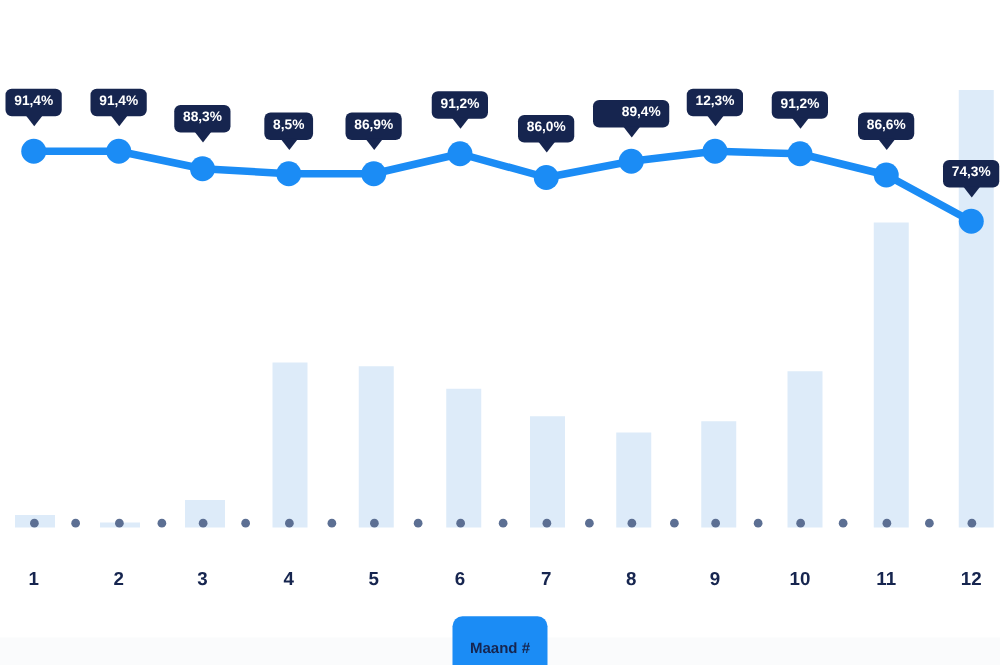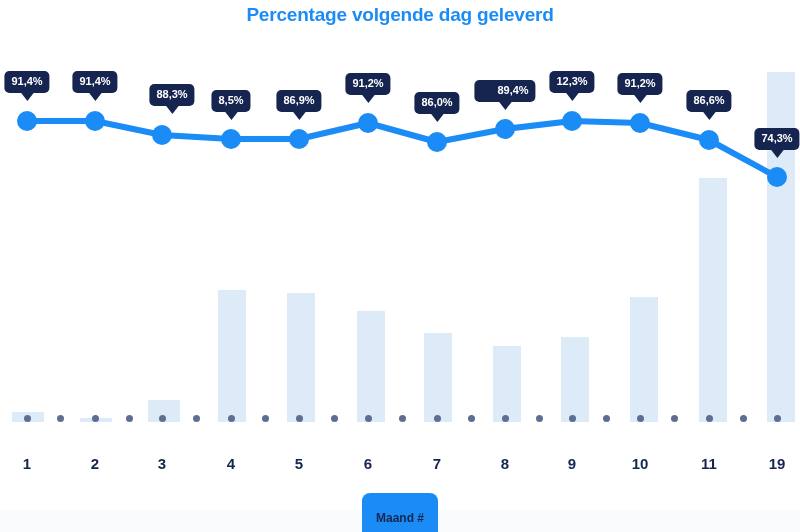--- a/index.html
+++ b/index.html
@@ -104,21 +104,20 @@
   }
 </style>
 </head>
 <body>
 
 <div id="chart-root">
 
   <div class="bottom-band"></div>
 
   <div class="chart-title">
-    <span class="line">Percentage volgende dag geleverd</span>
   </div>
 
   <div class="bars-layer" id="bars-layer">
       <div class="bar" style="left: 12px; width: 32px; height: 10px;"></div>
       <div class="bar" style="left: 80px; width: 32px; height: 4px;"></div>
       <div class="bar" style="left: 148px; width: 32px; height: 22px;"></div>
       <div class="bar" style="left: 218px; width: 28px; height: 132px;"></div>
       <div class="bar" style="left: 287px; width: 28px; height: 129px;"></div>
       <div class="bar" style="left: 357px; width: 28px; height: 111px;"></div>
       <div class="bar" style="left: 424px; width: 28px; height: 89px;"></div>
@@ -170,21 +169,21 @@
       <div class="marker" style="left: 505px; top: 129px;"></div>
       <div class="marker" style="left: 572px; top: 121px;"></div>
       <div class="marker" style="left: 640px; top: 123px;"></div>
       <div class="marker" style="left: 709px; top: 140px;"></div>
       <div class="marker" style="left: 777px; top: 177px;"></div>
     </div>
 
   <div id="tips-layer">
       <div class="tip" style="left: 27px; top: 71px;">91,4%</div>
       <div class="tip" style="left: 95px; top: 71px;">91,4%</div>
-      <div class="tip" style="left: 162px; top: 84px; margin-left: 10px;">88,3%</div>
+      <div class="tip" style="left: 162px; top: 84px;">88,3%</div>
       <div class="tip" style="left: 231px; top: 90px;">8,5%</div>
       <div class="tip" style="left: 299px; top: 90px;">86,9%</div>
       <div class="tip" style="left: 368px; top: 73px;">91,2%</div>
       <div class="tip" style="left: 437px; top: 92px;">86,0%</div>
       <div class="tip" style="left: 505px; top: 80px; padding-left: 23px;">89,4%</div>
       <div class="tip" style="left: 572px; top: 71px;">12,3%</div>
       <div class="tip" style="left: 640px; top: 73px;">91,2%</div>
       <div class="tip" style="left: 709px; top: 90px;">86,6%</div>
       <div class="tip" style="left: 777px; top: 128px;">74,3%</div>
     </div>
@@ -194,18 +193,18 @@
       <div class="xtick" style="left: 95px;">2</div>
       <div class="xtick" style="left: 162px;">3</div>
       <div class="xtick" style="left: 231px;">4</div>
       <div class="xtick" style="left: 299px;">5</div>
       <div class="xtick" style="left: 368px;">6</div>
       <div class="xtick" style="left: 437px;">7</div>
       <div class="xtick" style="left: 505px;">8</div>
       <div class="xtick" style="left: 572px;">9</div>
       <div class="xtick" style="left: 640px;">10</div>
       <div class="xtick" style="left: 709px;">11</div>
-      <div class="xtick" style="left: 777px;">19</div>
+      <div class="xtick" style="left: 777px;">12</div>
     </div>
 
   <div class="axis-pill">Maand #</div>
 
 </div>
 
 </body></html>

